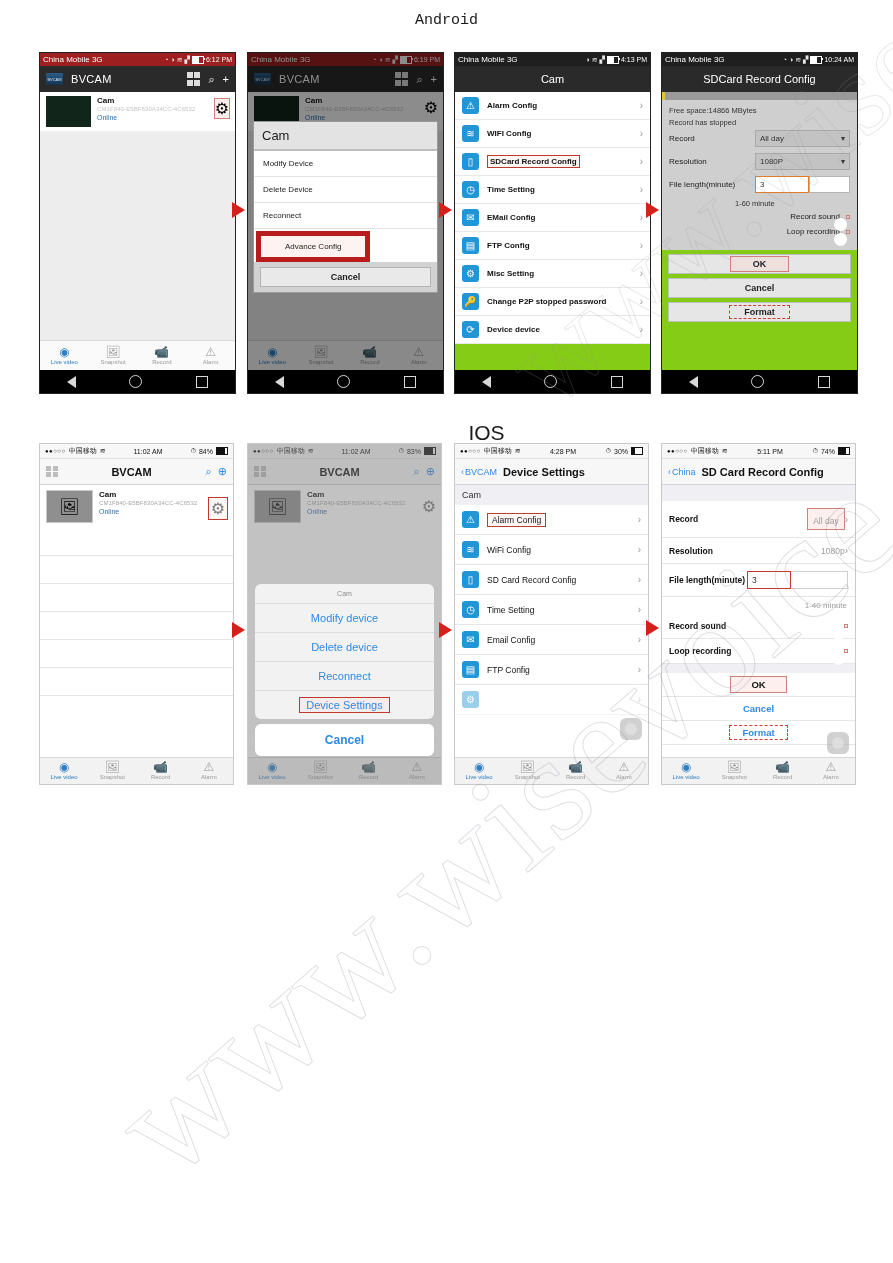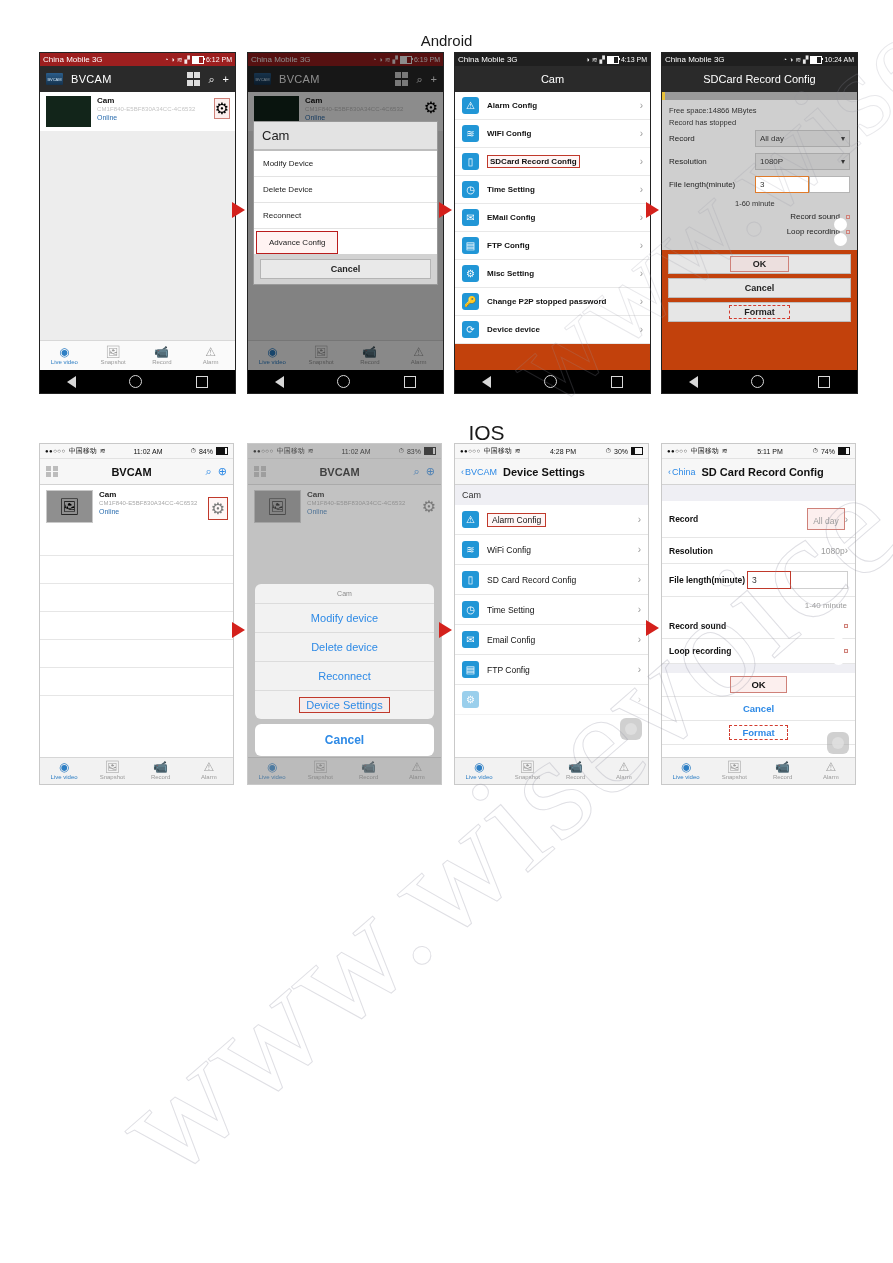--- a/index.html
+++ b/index.html
@@ -21,26 +21,26 @@
   }
   .wm-a{left:80px;top:1080px;font-size:150px;transform:rotate(-41deg);transform-origin:0 0;}
   .wm-b{left:480px;top:330px;font-size:120px;transform:rotate(-41deg);transform-origin:0 0;
         -webkit-text-stroke:1px rgba(150,150,165,.22);}
 
   
   .section-title{
     position:absolute;width:893px;text-align:center;
     font-size:15px;color:#1a1a1a;font-family:"Liberation Sans",sans-serif;
   }
-  #t-android{top:32px;}
+  #t-android{top:12px;font-family:Liberation Mono, monospace;}
   #t-ios{top:421px;font-size:21px;padding-left:40px;}
 
   
   .phone{position:absolute;overflow:hidden;}
-  .and{width:195px;height:340px;background:#c2410c;border:1px solid #222;}
+  .and{width:195px;height:340px;background:#84cc16;border:1px solid #222;}
   .ios{width:193px;height:340px;background:#fff;border:1px solid #c9c9c9;}
 
   #a1{left:39px;top:52px;}
   #a2{left:247px;top:52px;}
   #a3{left:454px;top:52px;}
   #a4{left:661px;top:52px;}
   #i1{left:39px;top:443px;}
   #i2{left:247px;top:443px;}
   #i3{left:454px;top:443px;}
   #i4{left:661px;top:443px;}
@@ -307,21 +307,21 @@
     <div class="tab"><span class="gl">📹</span><span>Record</span></div>
     <div class="tab"><span class="gl">⚠</span><span>Alarm</span></div>
   </div>
   <div class="and-dim"></div>
   <div class="and-dialog">
     <div class="dlg-head">Cam</div>
     <div class="dlg-list">
       <div class="dlg-item">Modify Device</div>
       <div class="dlg-item">Delete Device</div>
       <div class="dlg-item">Reconnect</div>
-      <div class="dlg-item" style="display:inline-block;border:1px solid #b91c1c;background:rgba(255,225,222,.4);margin:2px 0 0 2px;padding:6px 12px;">Advance Config</div>
+      <div class="dlg-item" style="display:inline-block;border:5px solid #b91c1c;background:rgba(255,225,222,.4);margin:2px 0 0 2px;padding:6px 24px;">Advance Config</div>
     </div>
     <div class="dlg-foot">
       <div class="dlg-cancel">Cancel</div>
     </div>
   </div>
   <div class="and-nav">
     <div class="nav-tri"></div>
     <div class="nav-cir"></div>
     <div class="nav-sq"></div>
   </div>

